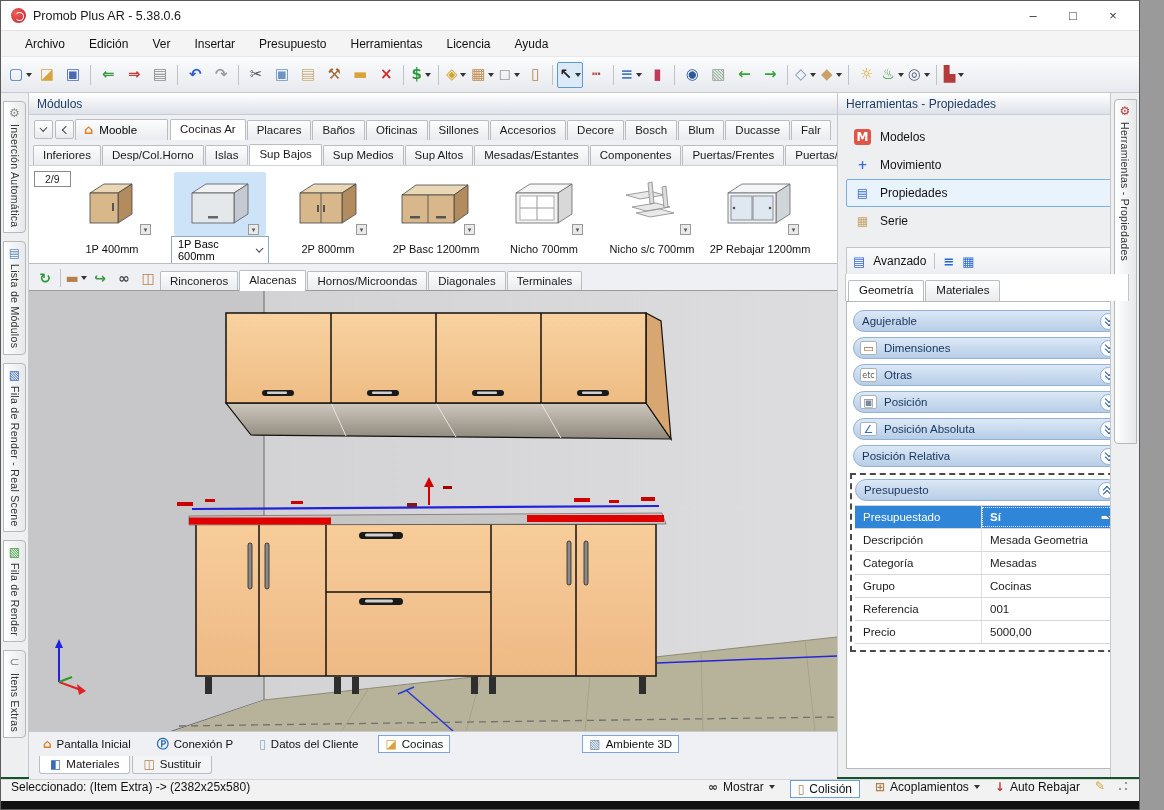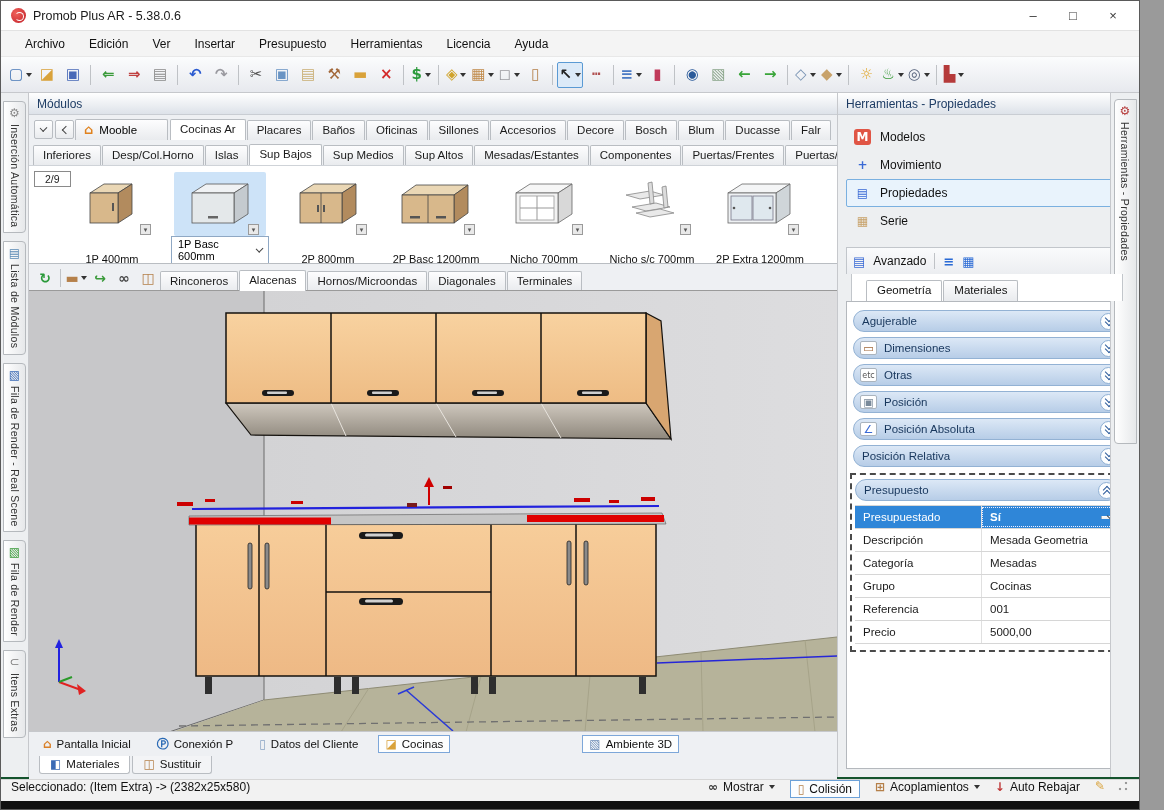--- a/index.html
+++ b/index.html
@@ -44,21 +44,21 @@
   .chev{width:6px;height:6px;border-right:1.6px solid #444;border-bottom:1.6px solid #444;transform:rotate(45deg);display:inline-block;margin-top:-3px;}
   .chev.left{transform:rotate(135deg);margin:0 -2px 0 0;}
   .hometab{display:flex;align-items:center;gap:6px;font-size:11.5px;padding:3px 30px 4px 8px;border:1px solid #b9bdc2;border-bottom:none;border-radius:2px 2px 0 0;background:linear-gradient(#fdfdfe,#e9ebee);margin-right:2px;}
   .homeglyph{color:#e0821e;font-weight:bold;font-size:13px;line-height:1;font-family:"DejaVu Sans",sans-serif;}
   .thumbs{position:relative;height:99px;background:#fff;border-top:1px solid #cfd3d8;border-bottom:1px solid #b9bdc2;display:flex;align-items:flex-start;padding:6px 0 0 34px;gap:10px;overflow:hidden;}
   .pageind{position:absolute;left:5px;top:5px;border:1px solid #8a8a8a;background:#fff;font-size:10.5px;padding:0 10px;line-height:14px;color:#222;}
   .module{width:98px;flex:0 0 auto;display:flex;flex-direction:column;align-items:center;position:relative;}
   .module .img{width:92px;height:64px;display:flex;align-items:center;justify-content:center;position:relative;border-radius:2px;}
   .module.selected .img{background:#cde3f8;}
   .badge{position:absolute;right:10px;top:52px;width:11px;height:11px;border:1px solid #9a9a9a;background:#e9e9e9;font-size:7px;line-height:9px;text-align:center;color:#555;}
-  .mlabel{font-size:11px;margin-top:17px;white-space:nowrap;color:#111;}
+  .mlabel{font-size:11px;margin-top:7px;white-space:nowrap;color:#111;}
   .mcombo{display:flex;align-items:center;gap:8px;border:1px solid #8fa8c4;background:#fff;padding:1px 6px;font-size:11px;margin-top:0;}
   .subtoolbar{height:28px;display:flex;align-items:flex-end;padding-left:4px;background:#eef0f3;border-bottom:1px solid #b0b3b8;}
   .sicon{width:24px;height:22px;display:flex;align-items:center;justify-content:center;font-size:14px;font-weight:bold;margin-bottom:2px;font-family:"DejaVu Sans",sans-serif;}
   .ssep{width:1px;height:18px;background:#bfc2c6;margin:0 3px 4px;}
 
   
   .viewport{position:absolute;left:28px;top:289px;width:808px;height:441px;background:#d4d4d6;border-top:1px solid #9a9a9a;overflow:hidden;}
 
   
   .bottomtabs{position:absolute;left:28px;top:730px;width:808px;height:25px;background:#eef0f3;display:flex;align-items:center;padding-left:8px;gap:14px;border-top:1px solid #c6c8cc;}
@@ -76,21 +76,21 @@
   .pin{width:13px;height:9px;position:relative;}
   .pin::before{content:"";position:absolute;right:0;top:1px;width:5px;height:7px;background:#35507a;}
   .pin::after{content:"";position:absolute;left:0;top:3.5px;width:8px;height:2px;background:#35507a;}
   .navlist{margin:8px 8px 0;display:flex;flex-direction:column;}
   .navrow{display:flex;align-items:center;gap:9px;height:28px;padding:0 7px;font-size:12px;color:#111;border:1px solid transparent;border-radius:2px;}
   .navrow.active{border:1px solid #7ab0e0;background:#e9f3fc;}
   .navicon{width:17px;height:16px;display:flex;align-items:center;justify-content:center;font-size:12px;font-weight:bold;border-radius:3px;font-family:"DejaVu Sans",sans-serif;}
   .advbar{margin:12px 8px 0;height:27px;border:1px solid #c2c6cb;border-bottom:none;background:linear-gradient(#fafbfc,#eceef1);display:flex;align-items:center;gap:8px;padding:0 6px;font-size:12px;color:#111;}
   .advsep{width:1px;height:16px;background:#bfc2c6;}
   .advicon{font-size:13px;font-weight:bold;font-family:"DejaVu Sans",sans-serif;}
-  .proptabs{display:flex;margin:0 13px;padding:6px 14px 0;border:1px solid #c2c6cb;border-bottom:none;border-top:none;background:#fff;position:relative;z-index:2;}
+  .proptabs{display:flex;margin:0 7px;padding:6px 2px 0;border:1px solid #c2c6cb;border-bottom:none;border-top:none;background:#fff;position:relative;z-index:2;}
   .ptab{font-size:11.5px;padding:3px 10px 4px;border:1px solid #b9bdc2;border-bottom:none;border-radius:2px 2px 0 0;background:linear-gradient(#fdfdfe,#e9ebee);margin-right:1px;color:#111;}
   .ptab.active{background:#fff;padding-bottom:5px;}
   .geobox{flex:1;margin:0 8px 8px;border:1px solid #b4b8bd;background:#fff;padding:8px 6px 6px;display:flex;flex-direction:column;gap:5px;overflow:hidden;}
   .gbar{height:22px;flex:0 0 auto;border-radius:11px;background:linear-gradient(#dce8f6,#b7cde7);border:1px solid #93b2d4;display:flex;align-items:center;padding:0 3px 0 6px;font-size:11.5px;color:#17365c;}
   .glabel{flex:1;padding-left:2px;}
   .gicon{min-width:17px;height:14px;margin-right:5px;display:flex;align-items:center;justify-content:center;font-size:11px;background:#fff;border:1px solid #aab4be;border-radius:2px;padding:0 1px;font-family:"DejaVu Sans",sans-serif;}
   .gicon:empty{display:none;border:none;}
   .gicon.txticon{font-size:8px;letter-spacing:0;}
   .gcirc{width:17px;height:17px;border-radius:50%;background:#fdfefe;border:1px solid #8fb0d4;display:flex;align-items:center;justify-content:center;flex:0 0 auto;}
   .dchev{position:relative;width:9px;height:9px;}
@@ -423,21 +423,21 @@
             <polygon points="10,20 58,20 72,11 24,11" fill="#f4f5f6" stroke="#666" stroke-width="0.8"></polygon>
             <polygon points="58,20 72,11 72,41 58,50" fill="#cfd5d9" stroke="#666" stroke-width="0.8"></polygon>
             <rect x="10" y="20" width="48" height="30" fill="#eef1f3" stroke="#666" stroke-width="0.8"></rect>
             <rect x="13" y="23" width="21" height="24" fill="#dfe8ee" stroke="#778" stroke-width="0.8"></rect>
             <rect x="35" y="23" width="20" height="24" fill="#dfe8ee" stroke="#778" stroke-width="0.8"></rect>
             <circle cx="16" cy="35" r="1.3" fill="#555"></circle>
               <circle cx="52" cy="35" r="1.3" fill="#555"></circle>
           </svg>
         </div>
         <span class="badge">▾</span>
-        <span class="mlabel">2P Extra 1200mm</span>
+        <span class="mlabel">2P Rebajar 1200mm</span>
       </div>
 
       <div class="module">
         <div class="img">
           <svg width="84" height="62" viewBox="0 0 84 62">
             <polygon points="14,20 56,20 70,11 28,11" fill="#f0f2f4" stroke="#555" stroke-width="0.8"></polygon>
             <rect x="14" y="20" width="42" height="30" fill="#e4e8ea" stroke="#555" stroke-width="0.8"></rect>
           </svg>
         </div>
 

